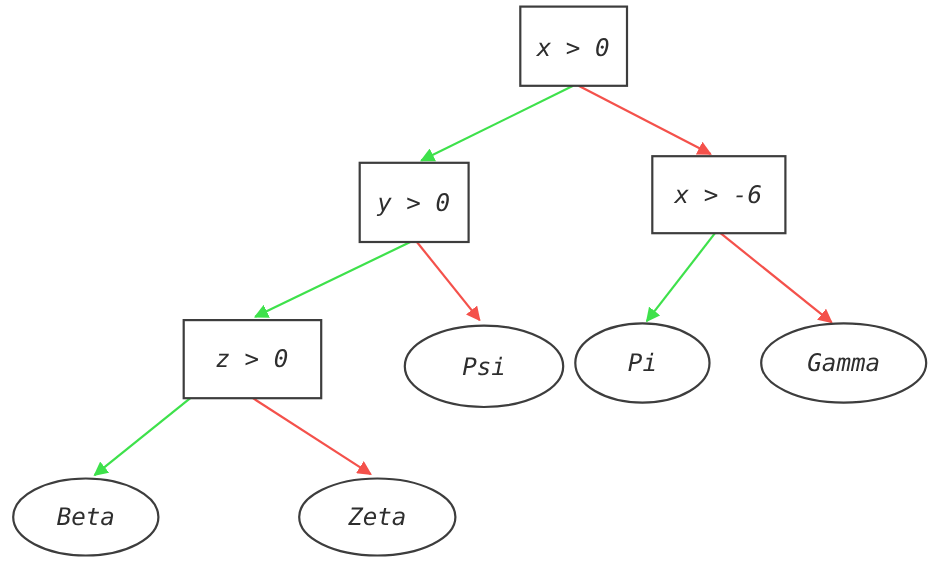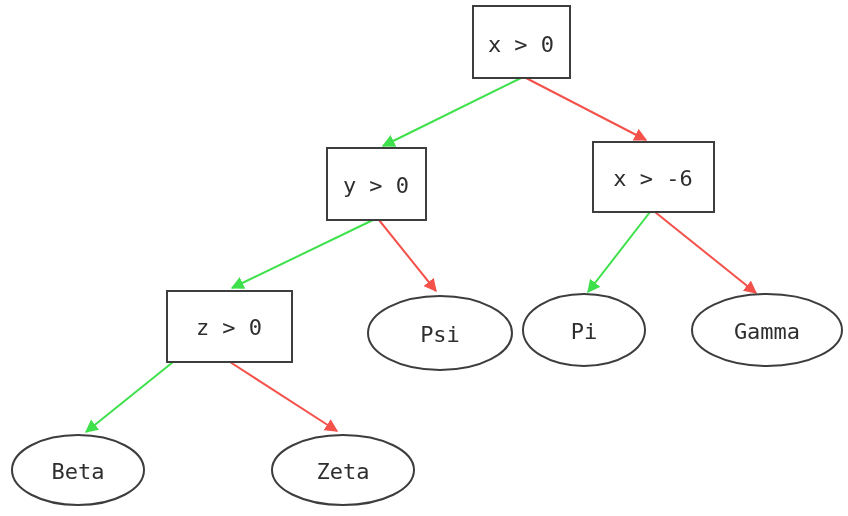--- a/index.html
+++ b/index.html
@@ -8,20 +8,21 @@
     background: #ffffff;
     width: 848px;
     height: 516px;
     overflow: hidden;
   }
   .stage {
     position: relative;
     width: 820px;
     height: 516px;
     background: #ffffff;
+    font-style: italic;
   }
   svg text {
     font-family: "DejaVu Sans Mono", "Liberation Mono", monospace;
     font-size: 22px;
   }
   svg rect, svg ellipse {
     stroke-width: 2px;
   }
   svg line {
     stroke-width: 2px;

